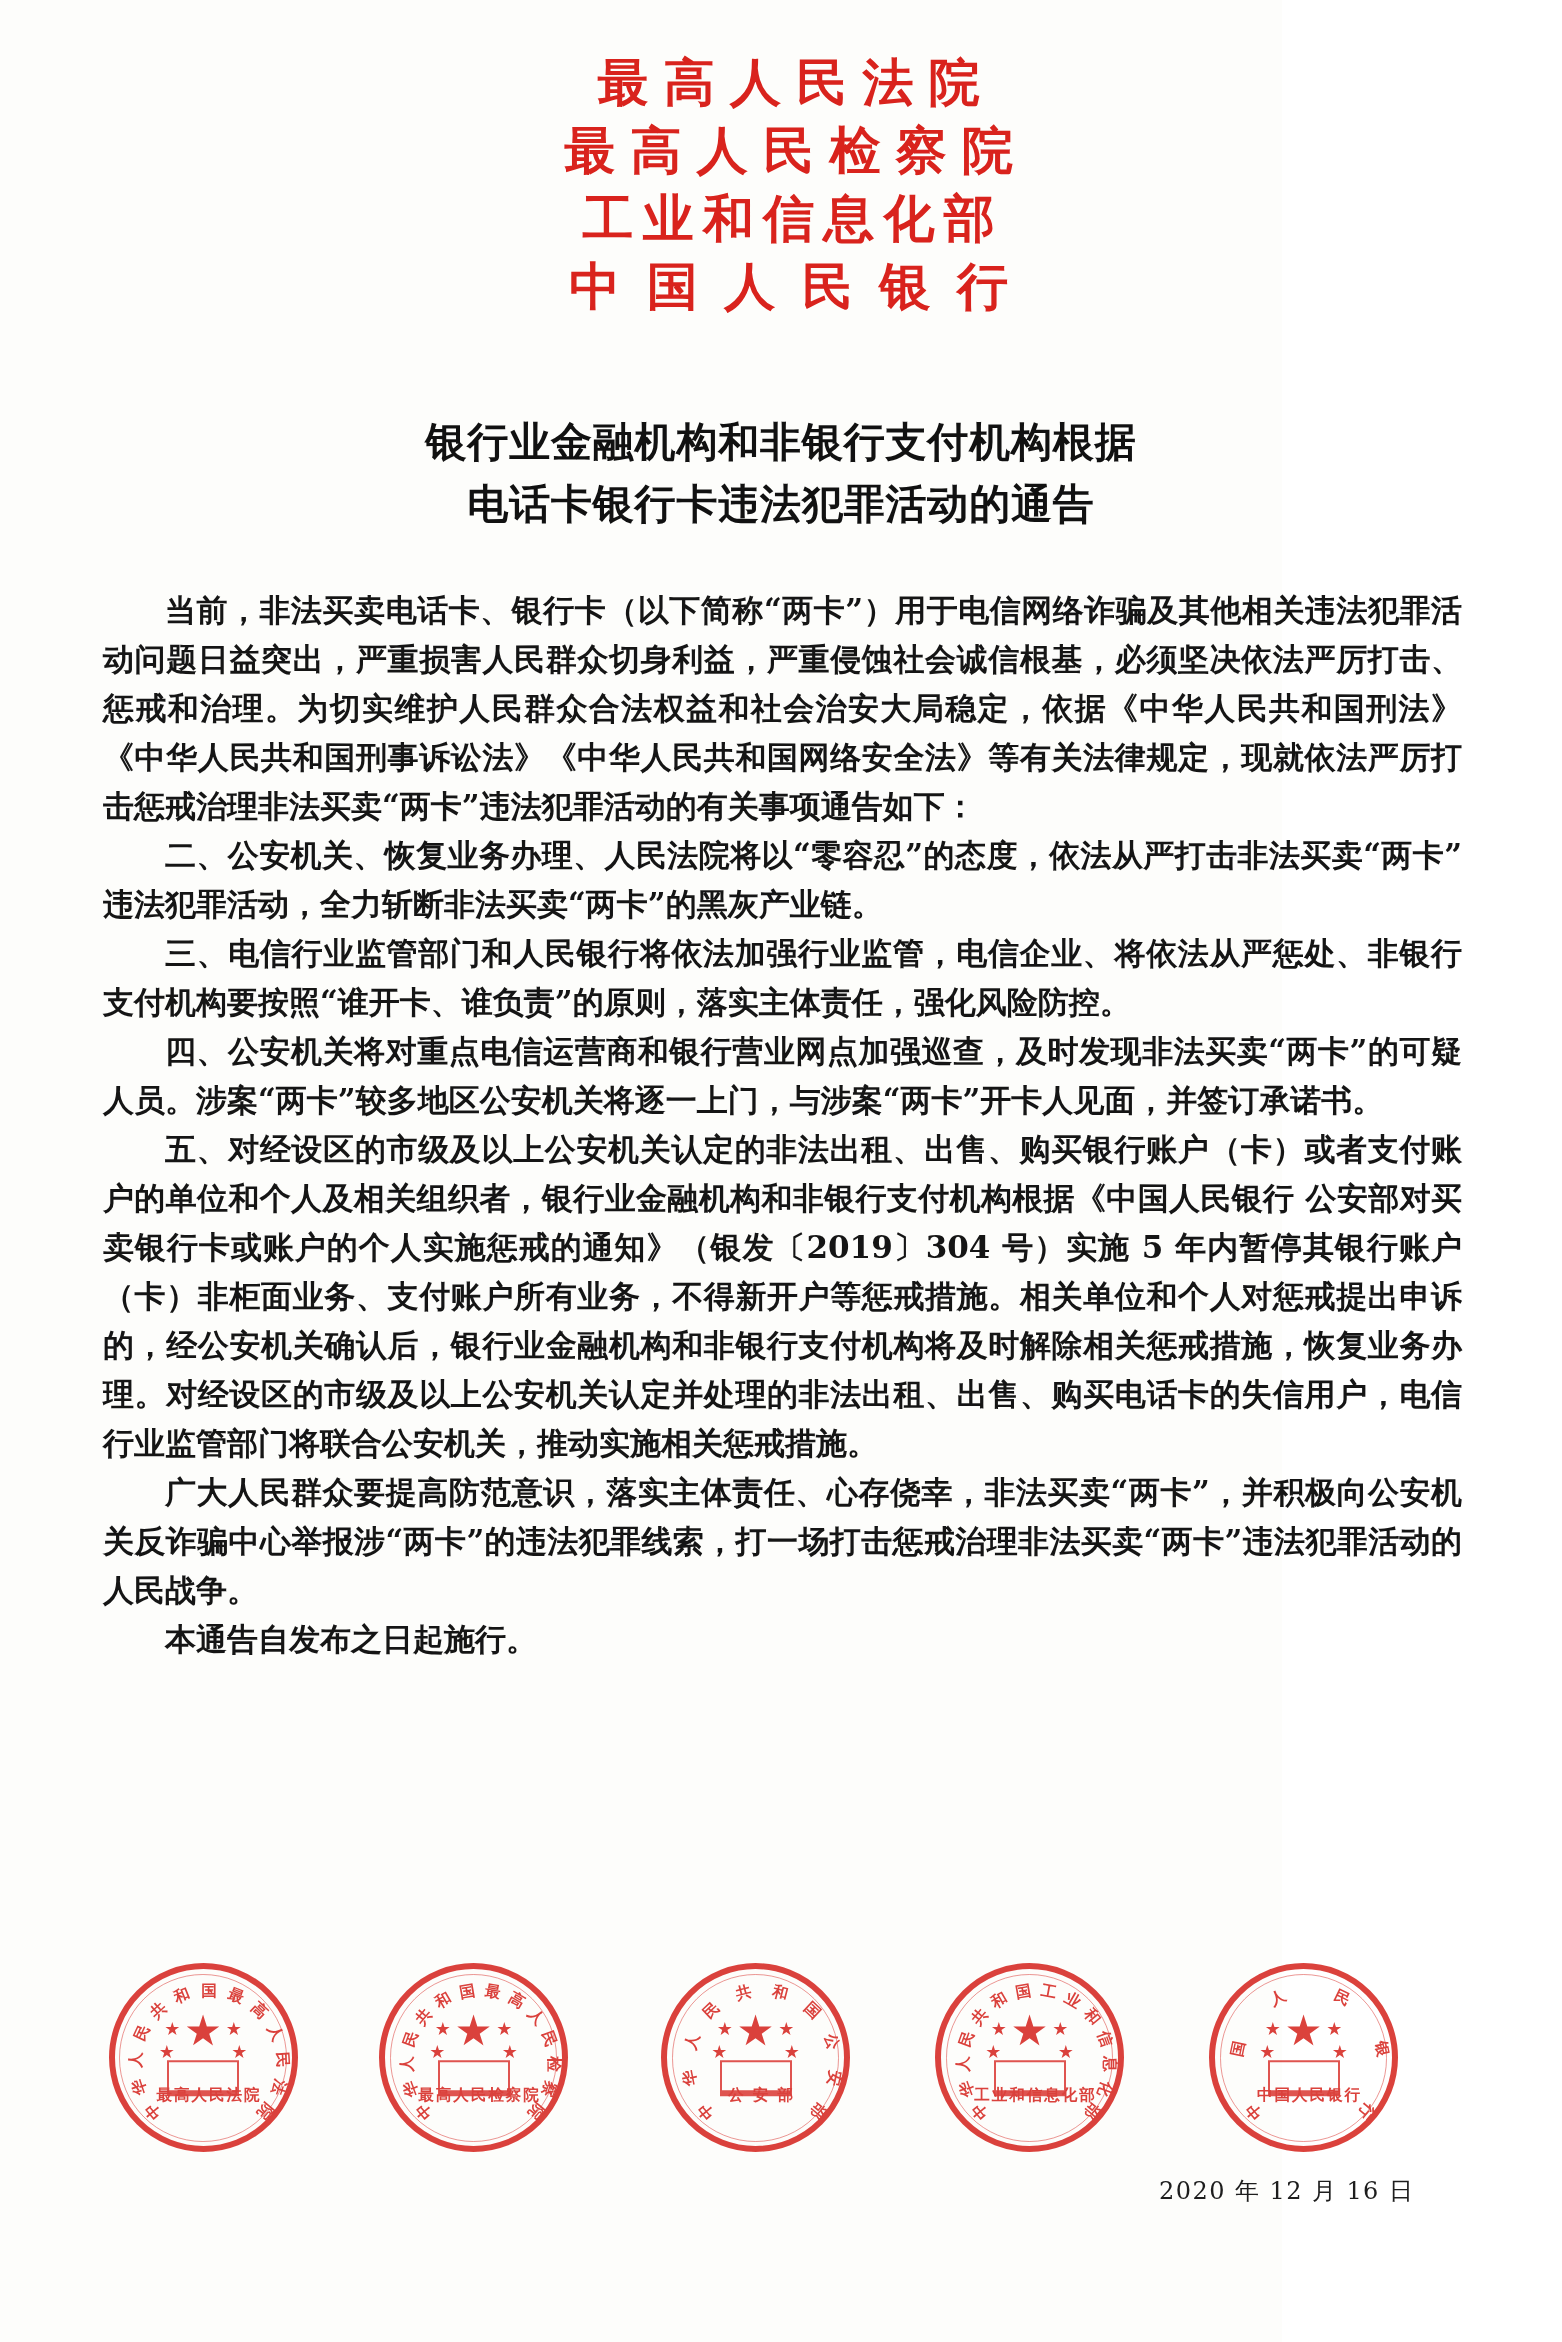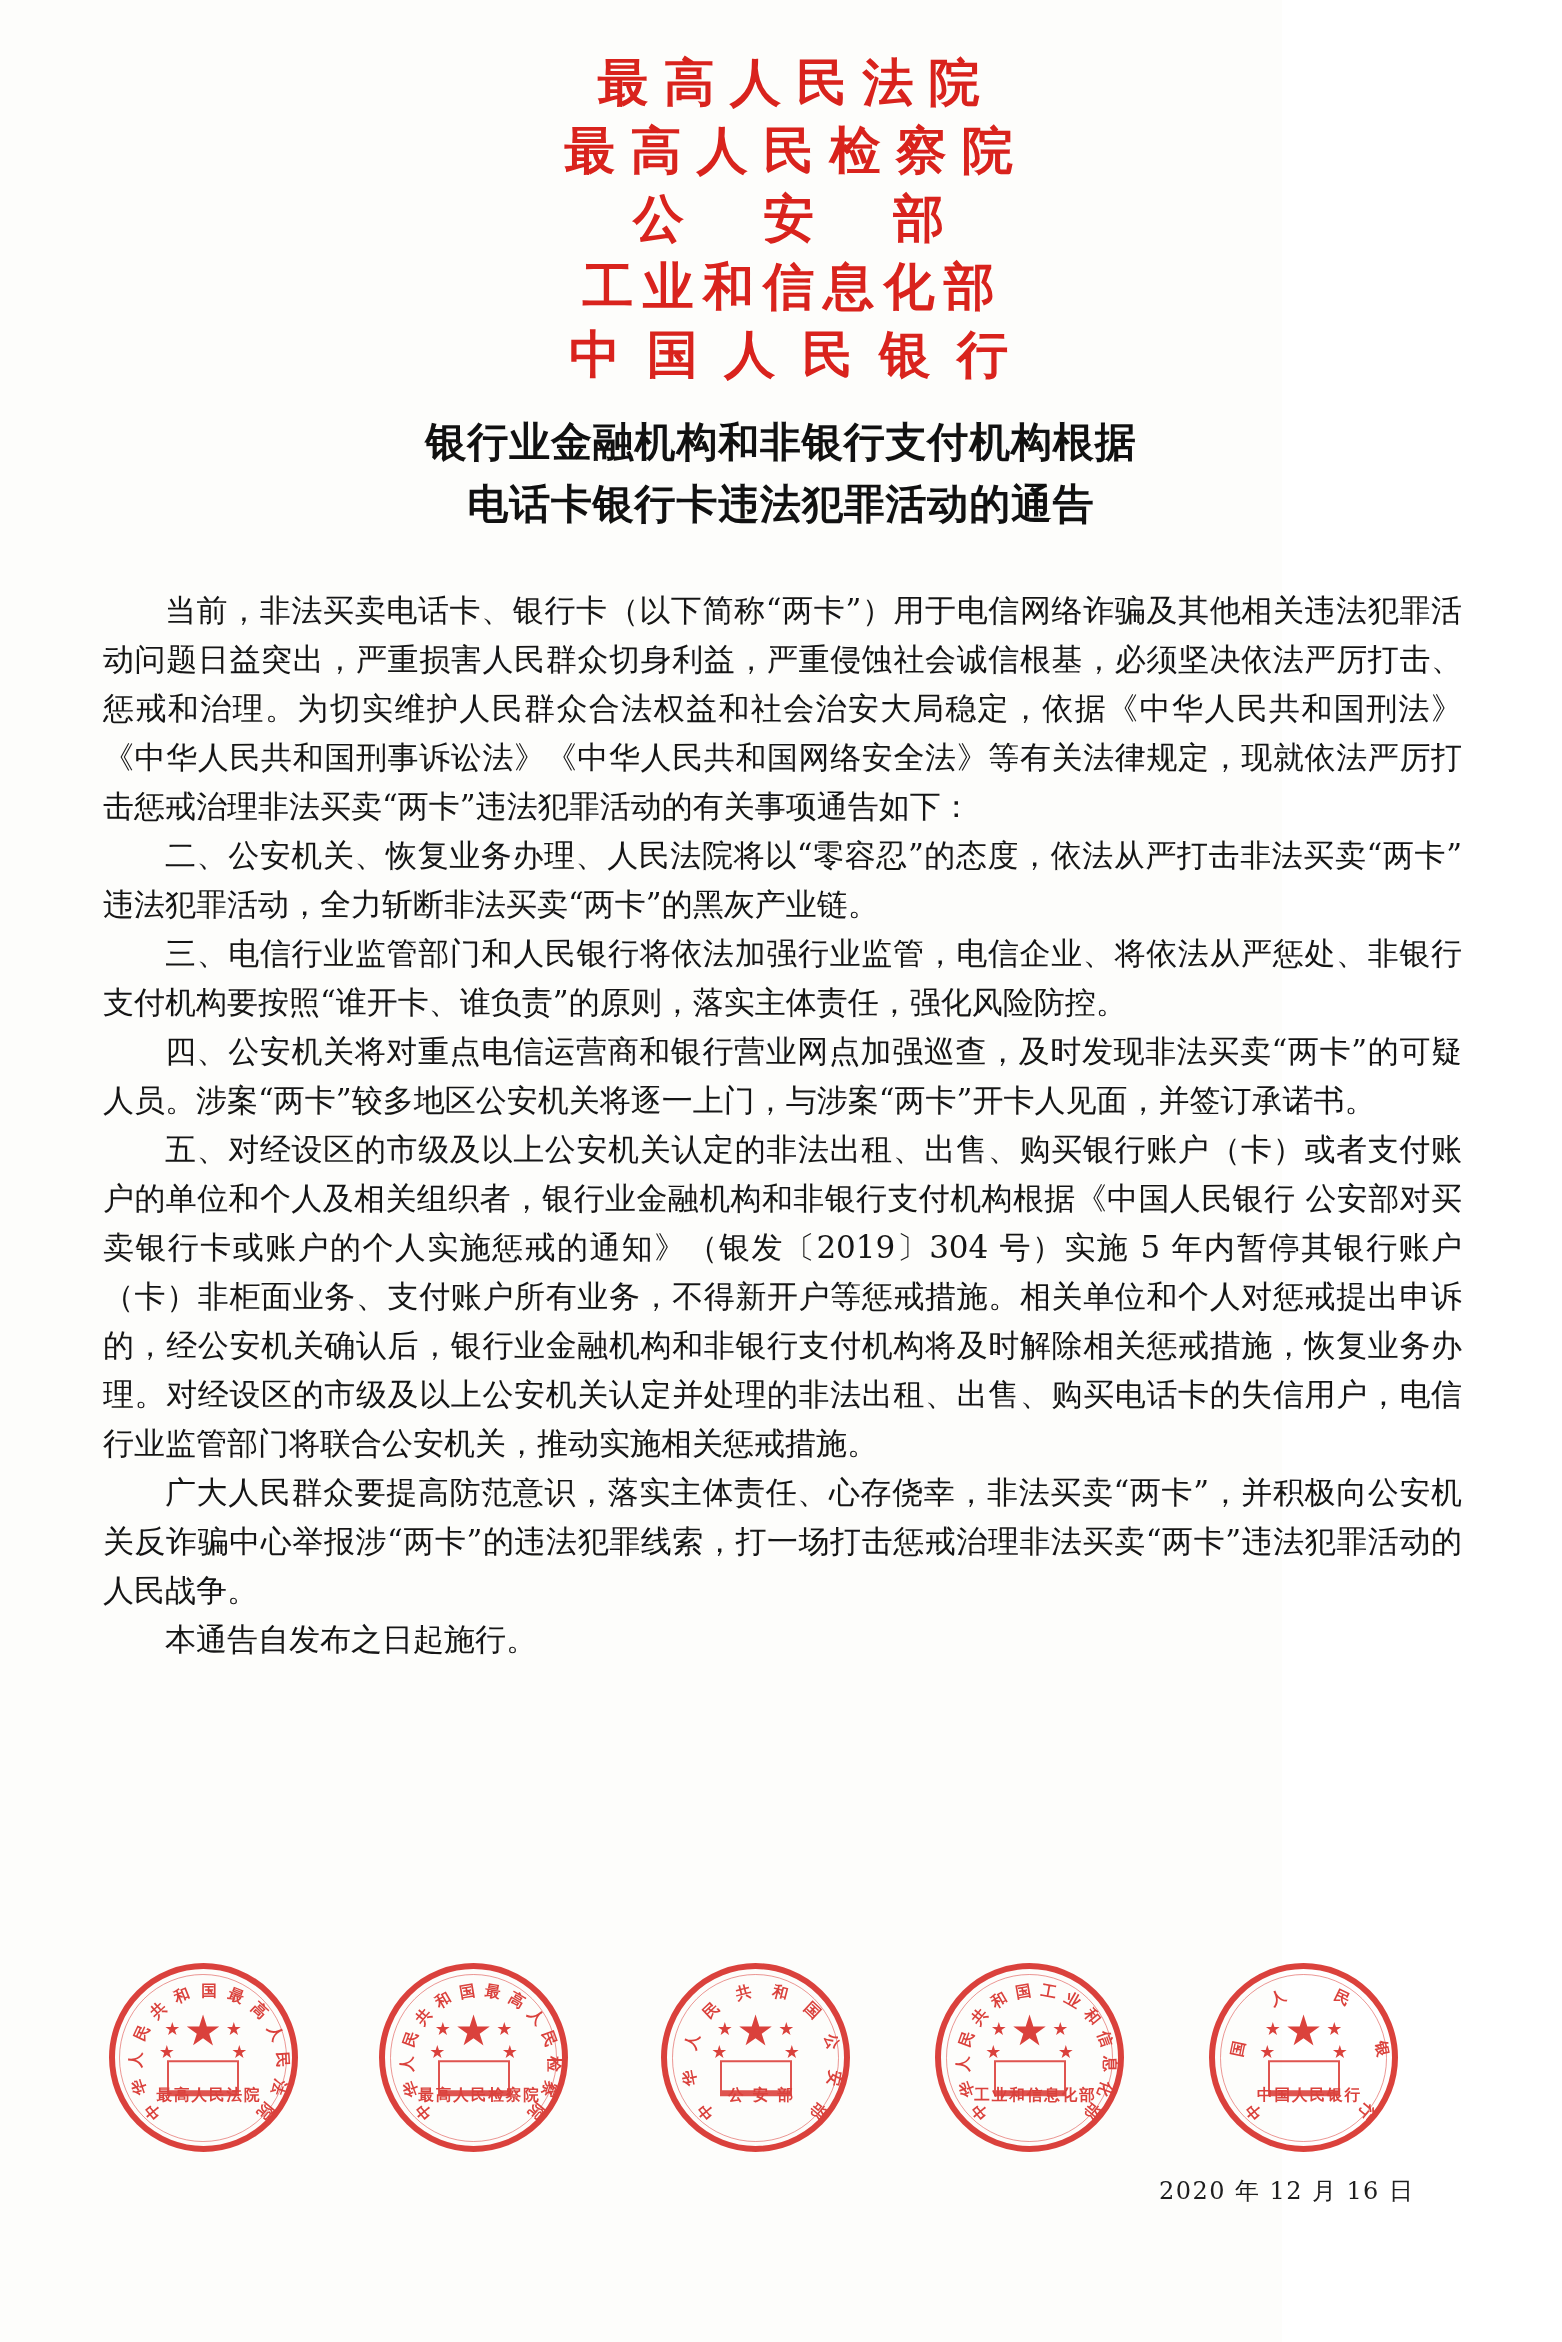--- a/index.html
+++ b/index.html
@@ -69,20 +69,21 @@
     position: absolute;
     left: 103px;
     top: 586px;
     width: 1359px;
     font-family: "DejaVu Serif", "Liberation Serif", serif;
     font-size: 31px;
     line-height: 49px;
     color: #151515;
     text-align: justify;
     text-justify: inter-character;
+    font-weight: bold;
   }
   .body-text p {
     margin: 0;
     text-indent: 2em;
     text-align: justify;
     text-justify: inter-character;
   }
 
   
   .seals {
@@ -188,23 +189,20 @@
 <body>
 
 <div class="page">
 
   <div class="masthead">
     <div class="masthead-line">
       <span class="ml-wrap">最高人民法院</span>
     </div>
     <div class="masthead-line">
       <span class="ml-wrap">最高人民检察院</span>
-    </div>
-    <div class="masthead-line">
-      <span class="ml-wrap" style="letter-spacing:1.55em;text-indent:1.55em;">公安部</span>
     </div>
     <div class="masthead-line">
       <span class="ml-wrap" style="letter-spacing:0.18em;text-indent:0.18em;">工业和信息化部</span>
     </div>
     <div class="masthead-line">
       <span class="ml-wrap" style="letter-spacing:0.52em;text-indent:0.52em;">中国人民银行</span>
     </div>
   </div>
 
   <div class="doc-title">

